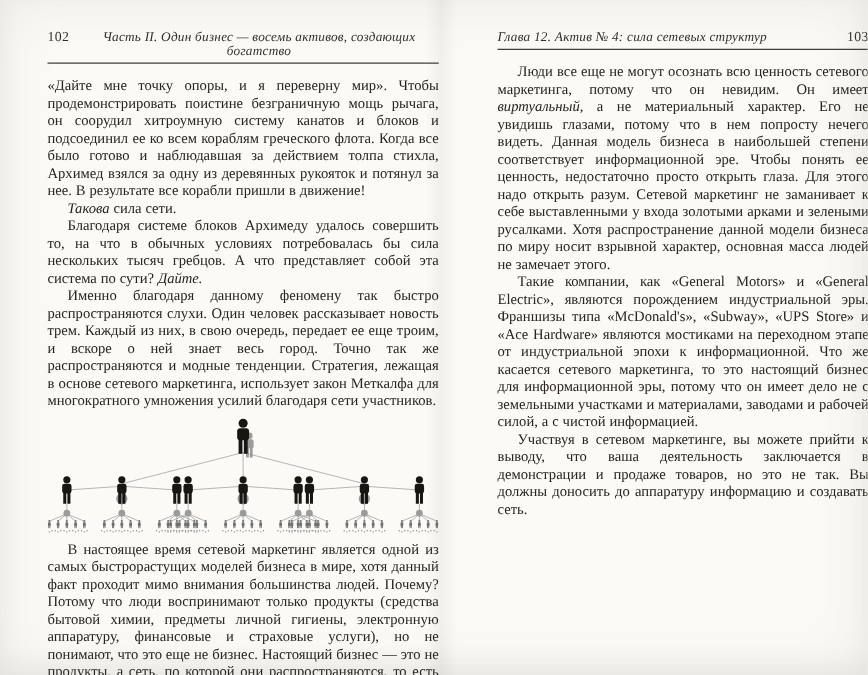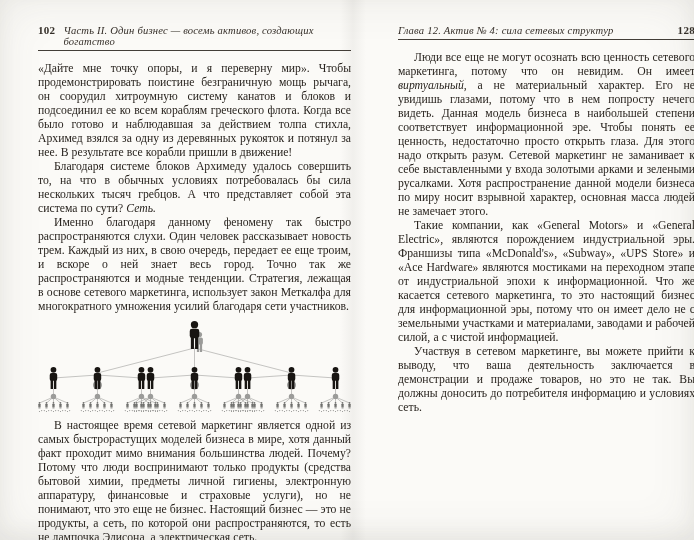--- a/index.html
+++ b/index.html
@@ -29,26 +29,26 @@
   .page-left{left:38px;width:313px;}
   .page-right{left:398px;width:297px;}
   .running-head{
     display:flex;align-items:baseline;
     border-bottom:1.5px solid #433e38;
     padding-bottom:3px;
     font-size:10.6px;
     color:#352f29;
   }
   .running-head .num{
-    font-weight:bold;font-style:normal;font-size:11px;letter-spacing:0.3px;
+    font-weight:normal;font-style:normal;font-size:11px;letter-spacing:0.3px;
   }
   .running-head .title{
     font-style:italic;letter-spacing:0.2px;
   }
-  .head-left .title{margin:0 auto;padding-left:8px;}
+  .head-left .title{margin:0 auto;padding-left:8px;text-align:center;}
   .head-right .num{margin-left:auto;}
   .body-text{margin-top:11px;}
   .para{
     margin:0;
     font-size:11.7px;
     line-height:14px;
     text-align:justify;
     hyphens:auto;
     -webkit-hyphens:auto;
     word-spacing:0.2px;
@@ -67,21 +67,22 @@
 
 <div class="spread">
 
   <div class="page page-left">
     <div class="running-head head-left">
       <span class="num">102</span>
       <span class="title">Часть II. Один бизнес — восемь активов, создающих богатство</span>
     </div>
     <div class="body-text">
       <p class="para"><span>«Дайте мне точку опоры, и я переверну мир». Чтобы продемонстрировать поистине безграничную мощь рычага, он соорудил хитроумную систему канатов и блоков и подсоединил ее ко всем кораблям греческого флота. Когда все было готово и наблюдавшая за действием толпа стихла, Архимед взялся за одну из деревянных рукояток и потянул за нее. В результате все корабли пришли в движение!</span></p>
-      <p class="para indent"><span>Благодаря системе блоков Архимеду удалось совершить то, на что в обычных условиях потребовалась бы сила нескольких тысяч гребцов. А что представляет собой эта система по сути? </span><span class="it">Сеть.</span></p>
+      <p class="para indent"><span class="it">Такова</span><span> сила сети.</span></p>
+      <p class="para indent"><span>Благодаря системе блоков Архимеду удалось совершить то, на что в обычных условиях потребовалась бы сила нескольких тысяч гребцов. А что представляет собой эта система по сути? </span><span class="it">Дайте.</span></p>
       <p class="para indent"><span>Именно благодаря данному феномену так быстро распространяются слухи. Один человек рассказывает новость трем. Каждый из них, в свою очередь, передает ее еще троим, и вскоре о ней знает весь город. Точно так же распространяются и модные тенденции. Стратегия, лежащая в основе сетевого маркетинга, использует закон Меткалфа для многократного умножения усилий благодаря сети участников.</span></p>
       <div class="diagram">
         <svg id="net-svg" viewBox="0 0 313 96" preserveAspectRatio="xMidYMid meet">
             <line x1="156.5" y1="29" x2="59.47" y2="54" stroke="#8c8c8a" stroke-width="0.5"></line>
             <line x1="59.47" y1="56" x2="15.469999999999999" y2="59" stroke="#8c8c8a" stroke-width="0.5"></line>
             <line x1="59.47" y1="56" x2="103.47" y2="59" stroke="#8c8c8a" stroke-width="0.5"></line>
             <line x1="156.5" y1="29" x2="156.5" y2="54" stroke="#8c8c8a" stroke-width="0.5"></line>
             <line x1="156.5" y1="56" x2="112.5" y2="59" stroke="#8c8c8a" stroke-width="0.5"></line>
             <line x1="156.5" y1="56" x2="200.5" y2="59" stroke="#8c8c8a" stroke-width="0.5"></line>
             <line x1="156.5" y1="29" x2="253.53000000000003" y2="54" stroke="#8c8c8a" stroke-width="0.5"></line>
@@ -626,24 +627,24 @@
             </g>
           </svg>
       </div>
       <p class="para indent"><span>В настоящее время сетевой маркетинг является одной из самых быстрорастущих моделей бизнеса в мире, хотя данный факт проходит мимо внимания большинства людей. Почему? Потому что люди воспринимают только продукты (средства бытовой химии, предметы личной гигиены, электронную аппаратуру, финансовые и страховые услуги), но не понимают, что это еще не бизнес. Настоящий бизнес — это не продукты, а сеть, по которой они распространяются, то есть не лампочка Эдисона, а электрическая сеть.</span></p>
     </div>
   </div>
 
   <div class="page page-right">
     <div class="running-head head-right">
       <span class="title">Глава 12. Актив № 4: сила сетевых структур</span>
-      <span class="num">128</span>
+      <span class="num">103</span>
     </div>
     <div class="body-text">
       <p class="para indent"><span>Люди все еще не могут осознать всю ценность сетевого маркетинга, потому что он невидим. Он имеет </span><span class="it">виртуальный</span><span>, а не материальный характер. Его не увидишь глазами, потому что в нем попросту нечего видеть. Данная модель бизнеса в наибольшей степени соответствует информационной эре. Чтобы понять ее ценность, недостаточно просто открыть глаза. Для этого надо открыть разум. Сетевой маркетинг не заманивает к себе выставленными у входа золотыми арками и зелеными русалками. Хотя распространение данной модели бизнеса по миру носит взрывной характер, основная масса людей не замечает этого.</span></p>
       <p class="para indent"><span>Такие компании, как «General Motors» и «General Electric», являются порождением индустриальной эры. Франшизы типа «McDonald's», «Subway», «UPS Store» и «Ace Hardware» являются мостиками на переходном этапе от индустриальной эпохи к информационной. Что же касается сетевого маркетинга, то это настоящий бизнес для информационной эры, потому что он имеет дело не с земельными участками и материалами, заводами и рабочей силой, а с чистой информацией.</span></p>
-      <p class="para indent"><span>Участвуя в сетевом маркетинге, вы можете прийти к выводу, что ваша деятельность заключается в демонстрации и продаже товаров, но это не так. Вы должны доносить до потребителя информацию и условиях сеть.</span></p>
+      <p class="para indent"><span>Участвуя в сетевом маркетинге, вы можете прийти к выводу, что ваша деятельность заключается в демонстрации и продаже товаров, но это не так. Вы должны доносить до аппаратуру информацию и создавать сеть.</span></p>
     </div>
   </div>
 
   <div class="gutter"></div>
   <div class="vignette"></div>
 </div>
 
 </body></html>

